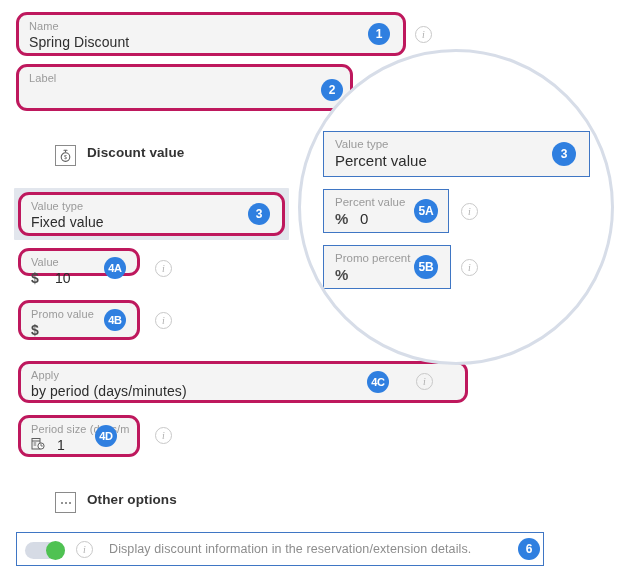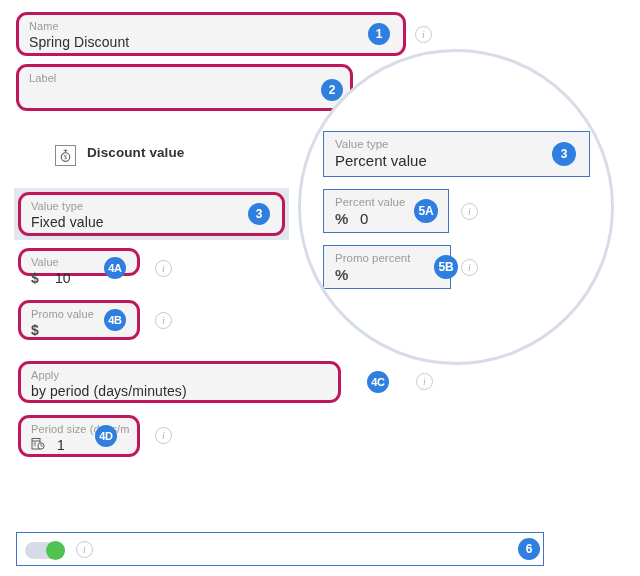--- a/index.html
+++ b/index.html
@@ -215,21 +215,21 @@
   <div class="info" style="left:155px; top:260px;">i</div>
 
   <div class="field" style="left:18px; top:300px; width:122px; height:40px;">
     <div class="lbl">Promo value</div>
     <div class="sym">$</div>
     <div class="numv"></div>
   </div>
   <div class="badge b2" style="left:104px; top:309px;">4B</div>
   <div class="info" style="left:155px; top:312px;">i</div>
 
-  <div class="field" style="left:18px; top:361px; width:323px; height:42px;">
+  <div class="field" style="left:18px; top:361px; width:450px; height:42px;">
     <div class="lbl">Apply</div>
     <div class="val">by period (days/minutes)</div>
   </div>
   <div class="badge b2" style="left:367px; top:371px;">4C</div>
   <div class="info" style="left:416px; top:373px;">i</div>
 
   <div class="field" style="left:18px; top:415px; width:122px; height:42px; overflow:hidden;">
     <div class="lbl">Period size (days/m</div>
     <span style="position:absolute; left:10px; top:19px;">
       <svg width="14" height="14" viewBox="0 0 14 14">
@@ -238,26 +238,37 @@
         <path d="M2.6 6 L5.2 6 M2.6 8 L5.2 8" stroke="#5d5d5d" stroke-width="0.9"></path>
         <circle cx="10" cy="9" r="3.1" stroke="#5d5d5d" stroke-width="1" fill="#fff"></circle>
         <path d="M10 7.2 L10 9 L11.4 9" stroke="#5d5d5d" stroke-width="0.9" fill="none" stroke-linecap="round"></path>
       </svg>
     </span>
     <div class="numv" style="left:36px;">1</div>
   </div>
   <div class="badge b2" style="left:95px; top:425px;">4D</div>
   <div class="info" style="left:155px; top:427px;">i</div>
 
+  <div class="sec" style="left:19px; top:492px;">
+    <div class="boxicon">
+      <span class="dots">
+          <i></i>
+          <i></i>
+          <i></i>
+        </span>
+    </div>
+    <div class="sectitle">Other options</div>
+  </div>
 
   <div id="toggle-row">
     <div class="switch">
       <div class="knob"></div>
     </div>
     <div class="info">i</div>
+    <div class="tgl-text">Display discount information in the reservation/extension details.</div>
   </div>
   <div class="badge b1" style="left:518px; top:538px;">6</div>
 
   <div id="magnifier">
     <div class="inner">
 
       <div class="mfield" style="left:22px; top:79px; width:267px; height:46px;">
         <div class="lbl">Value type</div>
         <div class="val">Percent value</div>
       </div>
@@ -269,19 +280,19 @@
         <div class="numv">0</div>
       </div>
       <div class="badge b2" style="left:113px; top:147px; width:24px; height:24px; font-size:12px;">5A</div>
       <div class="info" style="left:160px; top:151px;">i</div>
 
       <div class="mfield" style="left:22px; top:193px; width:128px; height:44px;">
         <div class="lbl">Promo percent</div>
         <div class="sym">%</div>
         <div class="numv"></div>
       </div>
-      <div class="badge b2" style="left:113px; top:203px; width:24px; height:24px; font-size:12px;margin-left:20px;">5B</div>
+      <div class="badge b2" style="left:113px; top:203px; width:24px; height:24px; font-size:12px;">5B</div>
       <div class="info" style="left:160px; top:207px;">i</div>
 
     </div>
   </div>
 
 </div>
 
 </body></html>

